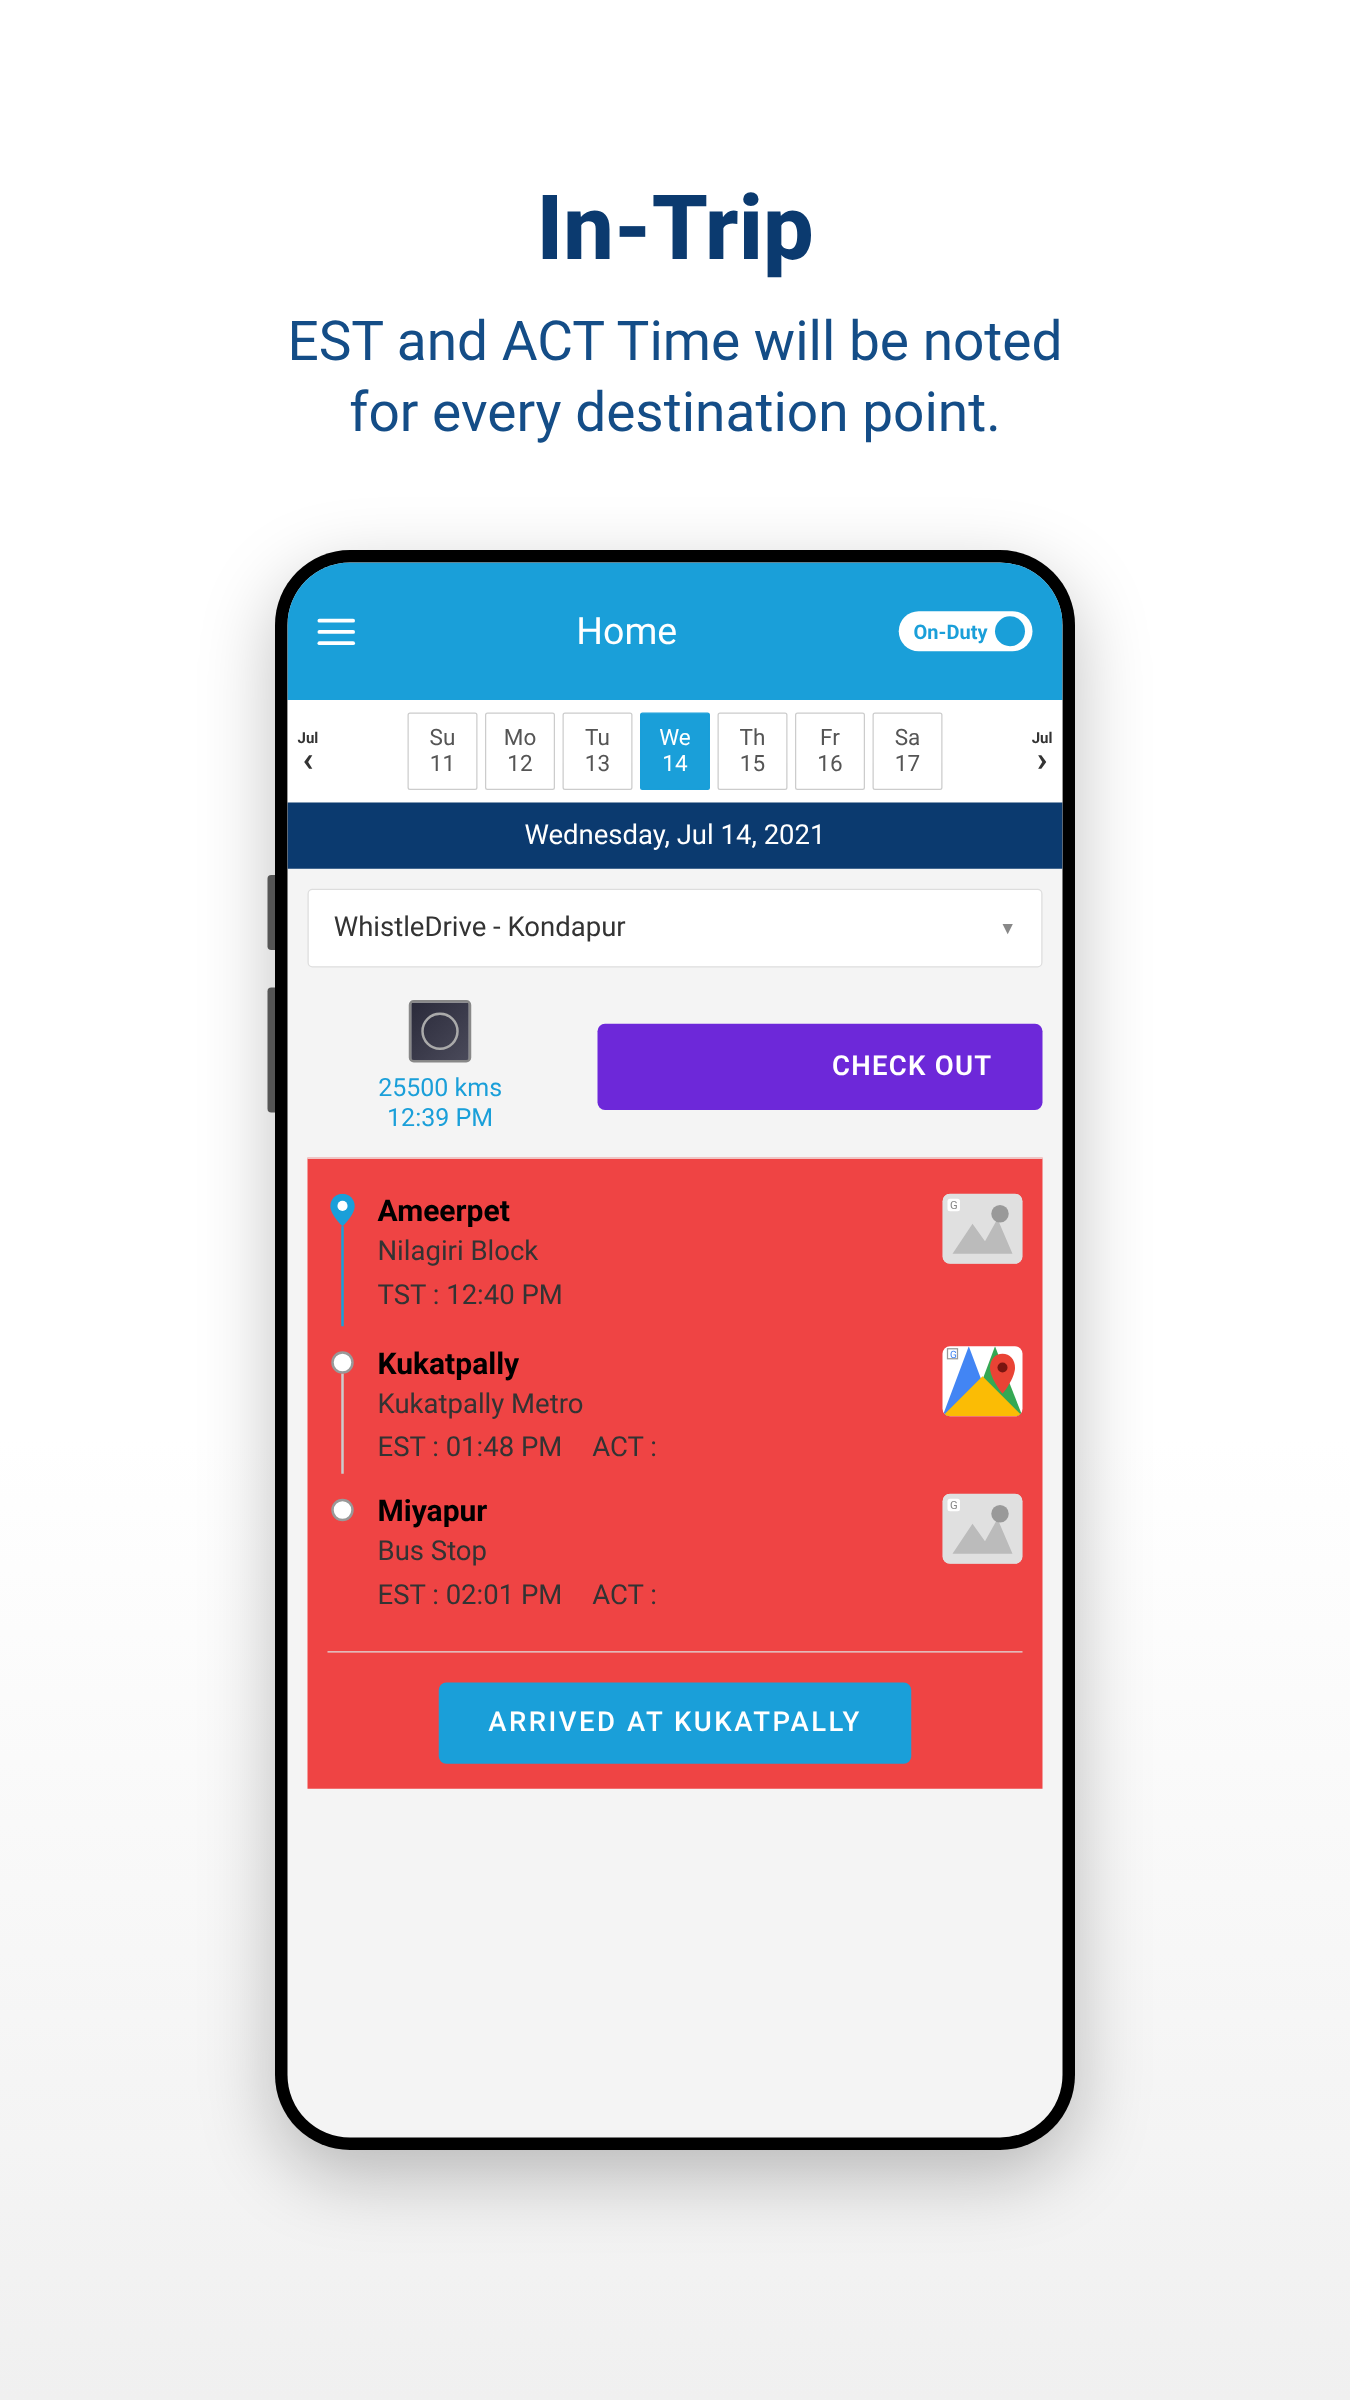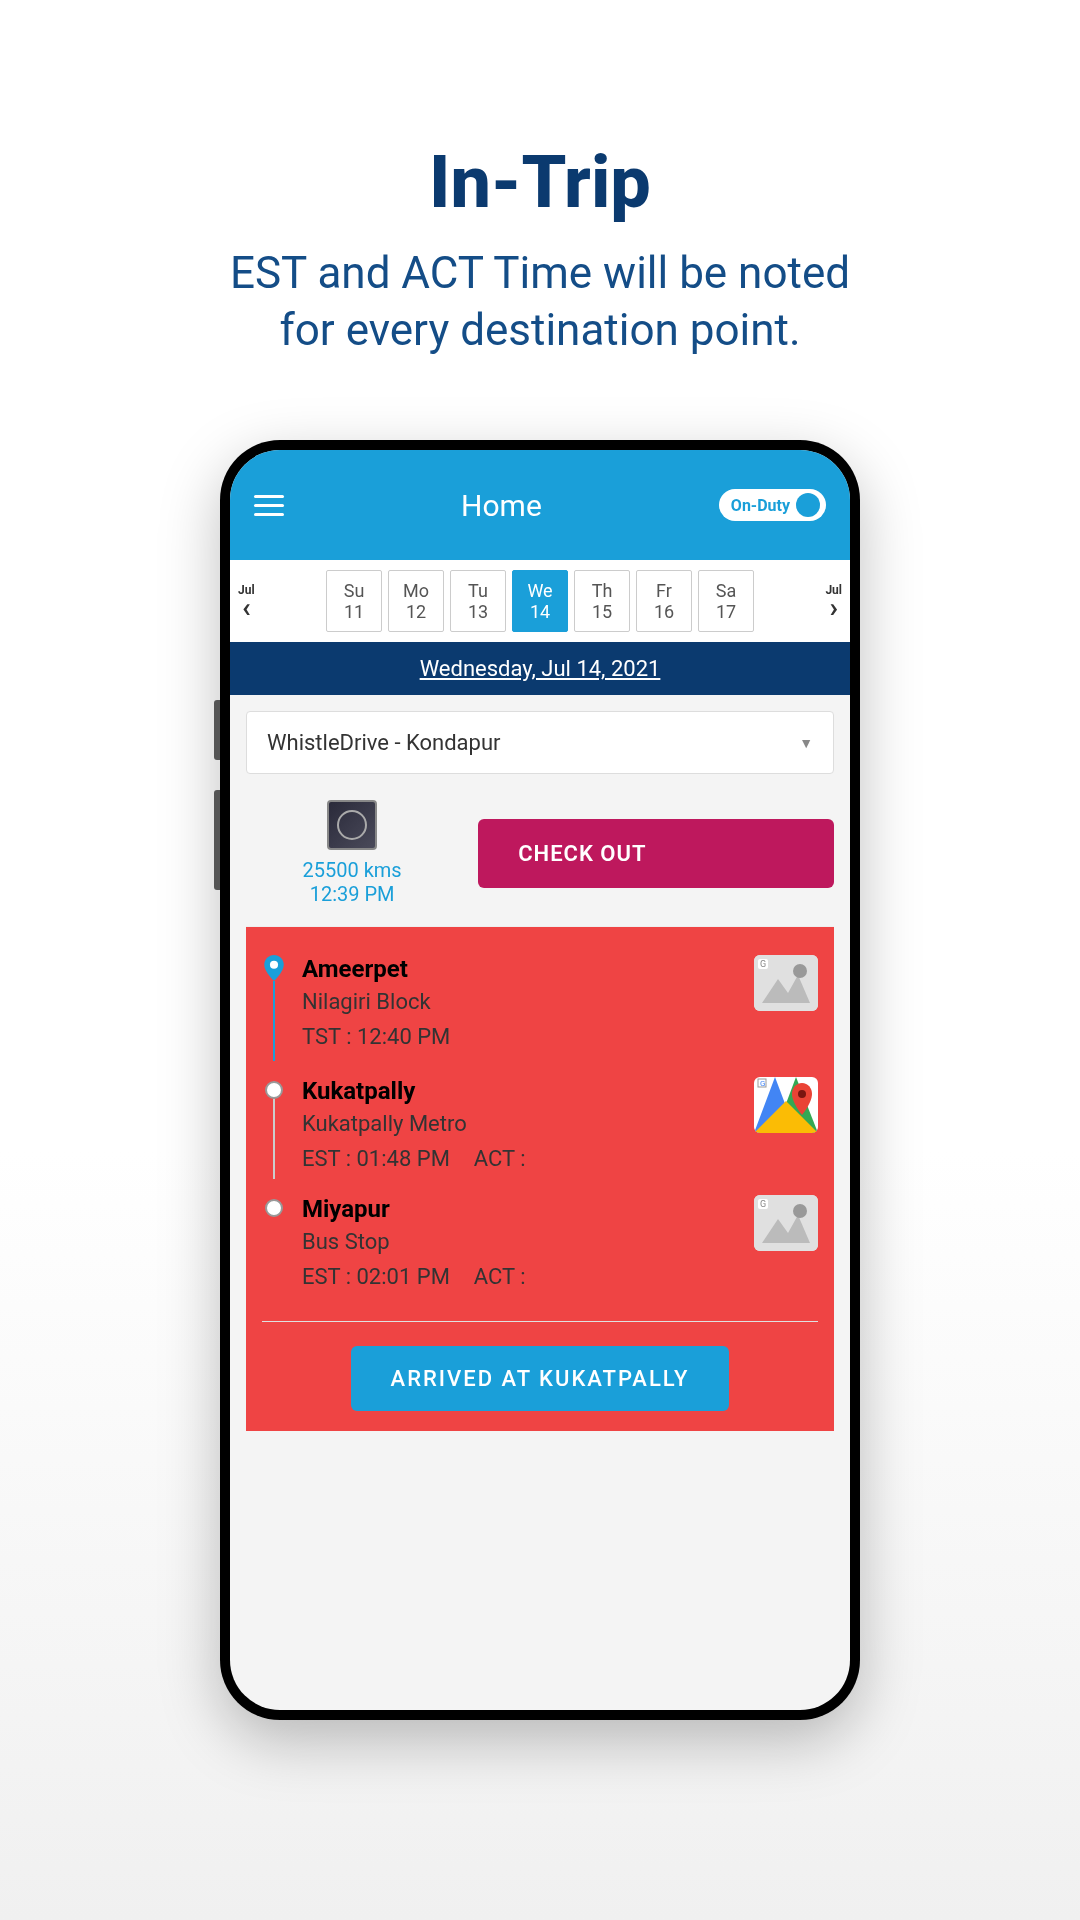--- a/index.html
+++ b/index.html
@@ -19,31 +19,31 @@
 .duty-knob { width: 24px; height: 24px; background: #1a9fd9; border-radius: 50%; }
 .cal-bar { background: #fff; display: flex; align-items: center; padding: 10px 8px; gap: 8px; }
 .cal-nav { display: flex; flex-direction: column; align-items: center; color: #333; }
 .cal-nav-month { font-size: 12px; font-weight: 700; }
 .cal-nav-arrow { font-size: 28px; font-weight: 700; line-height: 0.8; }
 .cal-days { display: flex; gap: 6px; flex: 1; justify-content: center; }
 .cal-day { border: 1px solid #ccc; border-radius: 2px; width: 56px; height: 62px; display: flex; flex-direction: column; align-items: center; justify-content: center; font-size: 18px; color: #555; }
 .cal-day.selected { background: #1a9fd9; color: #fff; border-color: #1a9fd9; }
 .cal-day-name { font-size: 18px; }
 .cal-day-num { font-size: 18px; }
-.date-bar { background: #0b3a6f; color: #fff; text-align: center; padding: 14px; font-size: 22px; text-decoration: underline; }
+.date-bar { background: #0b3a6f; color: #fff; text-align: center; padding: 14px; font-size: 22px; }
 .content { flex: 1; overflow: hidden; }
 .dropdown { margin: 16px; background: #fff; border: 1px solid #ddd; border-radius: 4px; padding: 18px 20px; display: flex; justify-content: space-between; align-items: center; font-size: 22px; color: #333; }
 .dropdown-arrow { color: #888; font-size: 14px; }
 .odo-row { display: flex; align-items: center; padding: 10px 16px 20px; gap: 20px; }
 .odo-info { display: flex; flex-direction: column; align-items: center; flex: 1; }
 .odo-img { width: 50px; height: 50px; background: linear-gradient(135deg, #2a2a3a, #4a4a5a); border-radius: 4px; margin-bottom: 8px; border: 2px solid #888; position: relative; }
 .odo-img::after { content: ""; position: absolute; inset: 8px; border-radius: 50%; border: 2px solid #aaa; }
 .odo-kms { color: #1a9fd9; font-size: 20px; }
 .odo-time { color: #1a9fd9; font-size: 20px; }
-.checkout-btn { background: #be185d; color: #fff; border-radius: 6px; padding: 22px 40px; font-size: 22px; font-weight: 600; letter-spacing: 1px; flex: 1.3; text-align: left; }
+.checkout-btn { background: #6d28d9; color: #fff; border-radius: 6px; padding: 22px 40px; font-size: 22px; font-weight: 600; letter-spacing: 1px; flex: 1.3; text-align: right; }
 .stops-card { background: #ef4444; margin: 0 16px; padding: 20px 16px; border-top: 1px solid #eee; }
 .stop { display: flex; align-items: flex-start; gap: 16px; padding: 8px 0; position: relative; }
 .stop-marker { width: 24px; display: flex; flex-direction: column; align-items: center; }
 .marker-pin { width: 20px; height: 26px; position: relative; }
 .marker-pin svg { width: 100%; height: 100%; }
 .marker-circle { width: 18px; height: 18px; border: 2px solid #999; border-radius: 50%; background: #fff; margin-top: 4px; }
 .marker-line { width: 2px; flex: 1; background: #1a9fd9; min-height: 80px; }
 .marker-line.gray { background: #ccc; }
 .stop-body { flex: 1; }
 .stop-name { font-size: 24px; font-weight: 700; color: #000; margin-bottom: 6px; }

